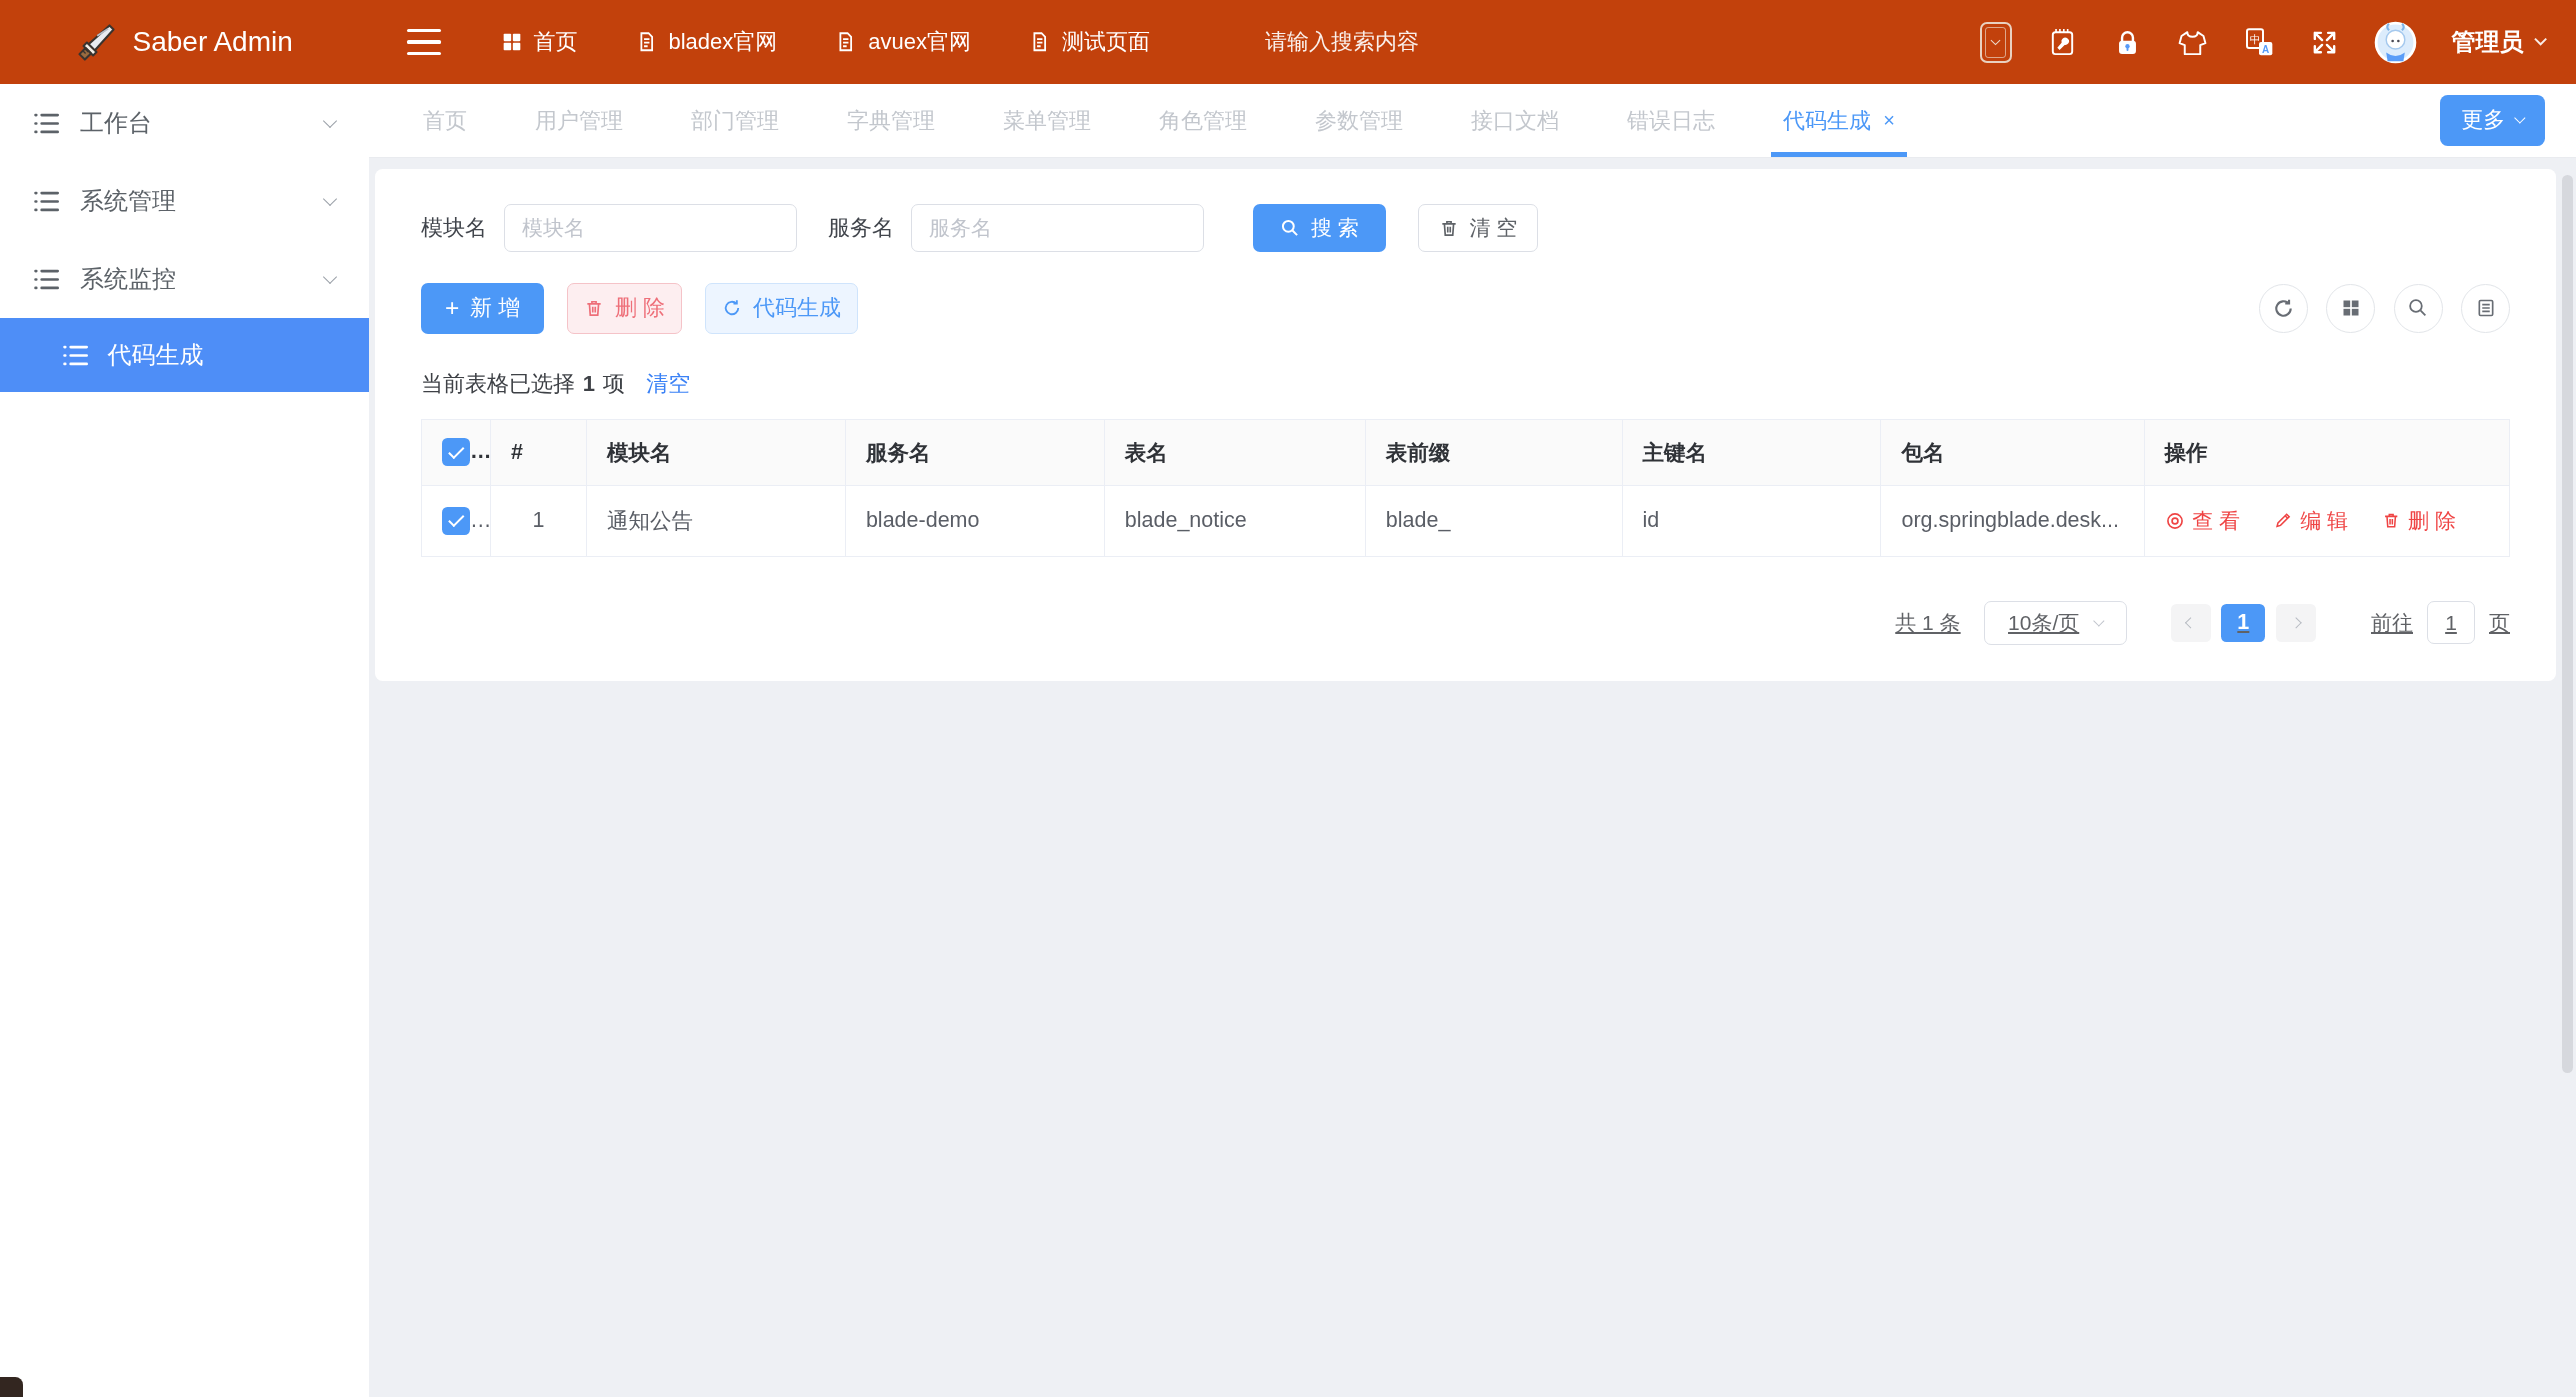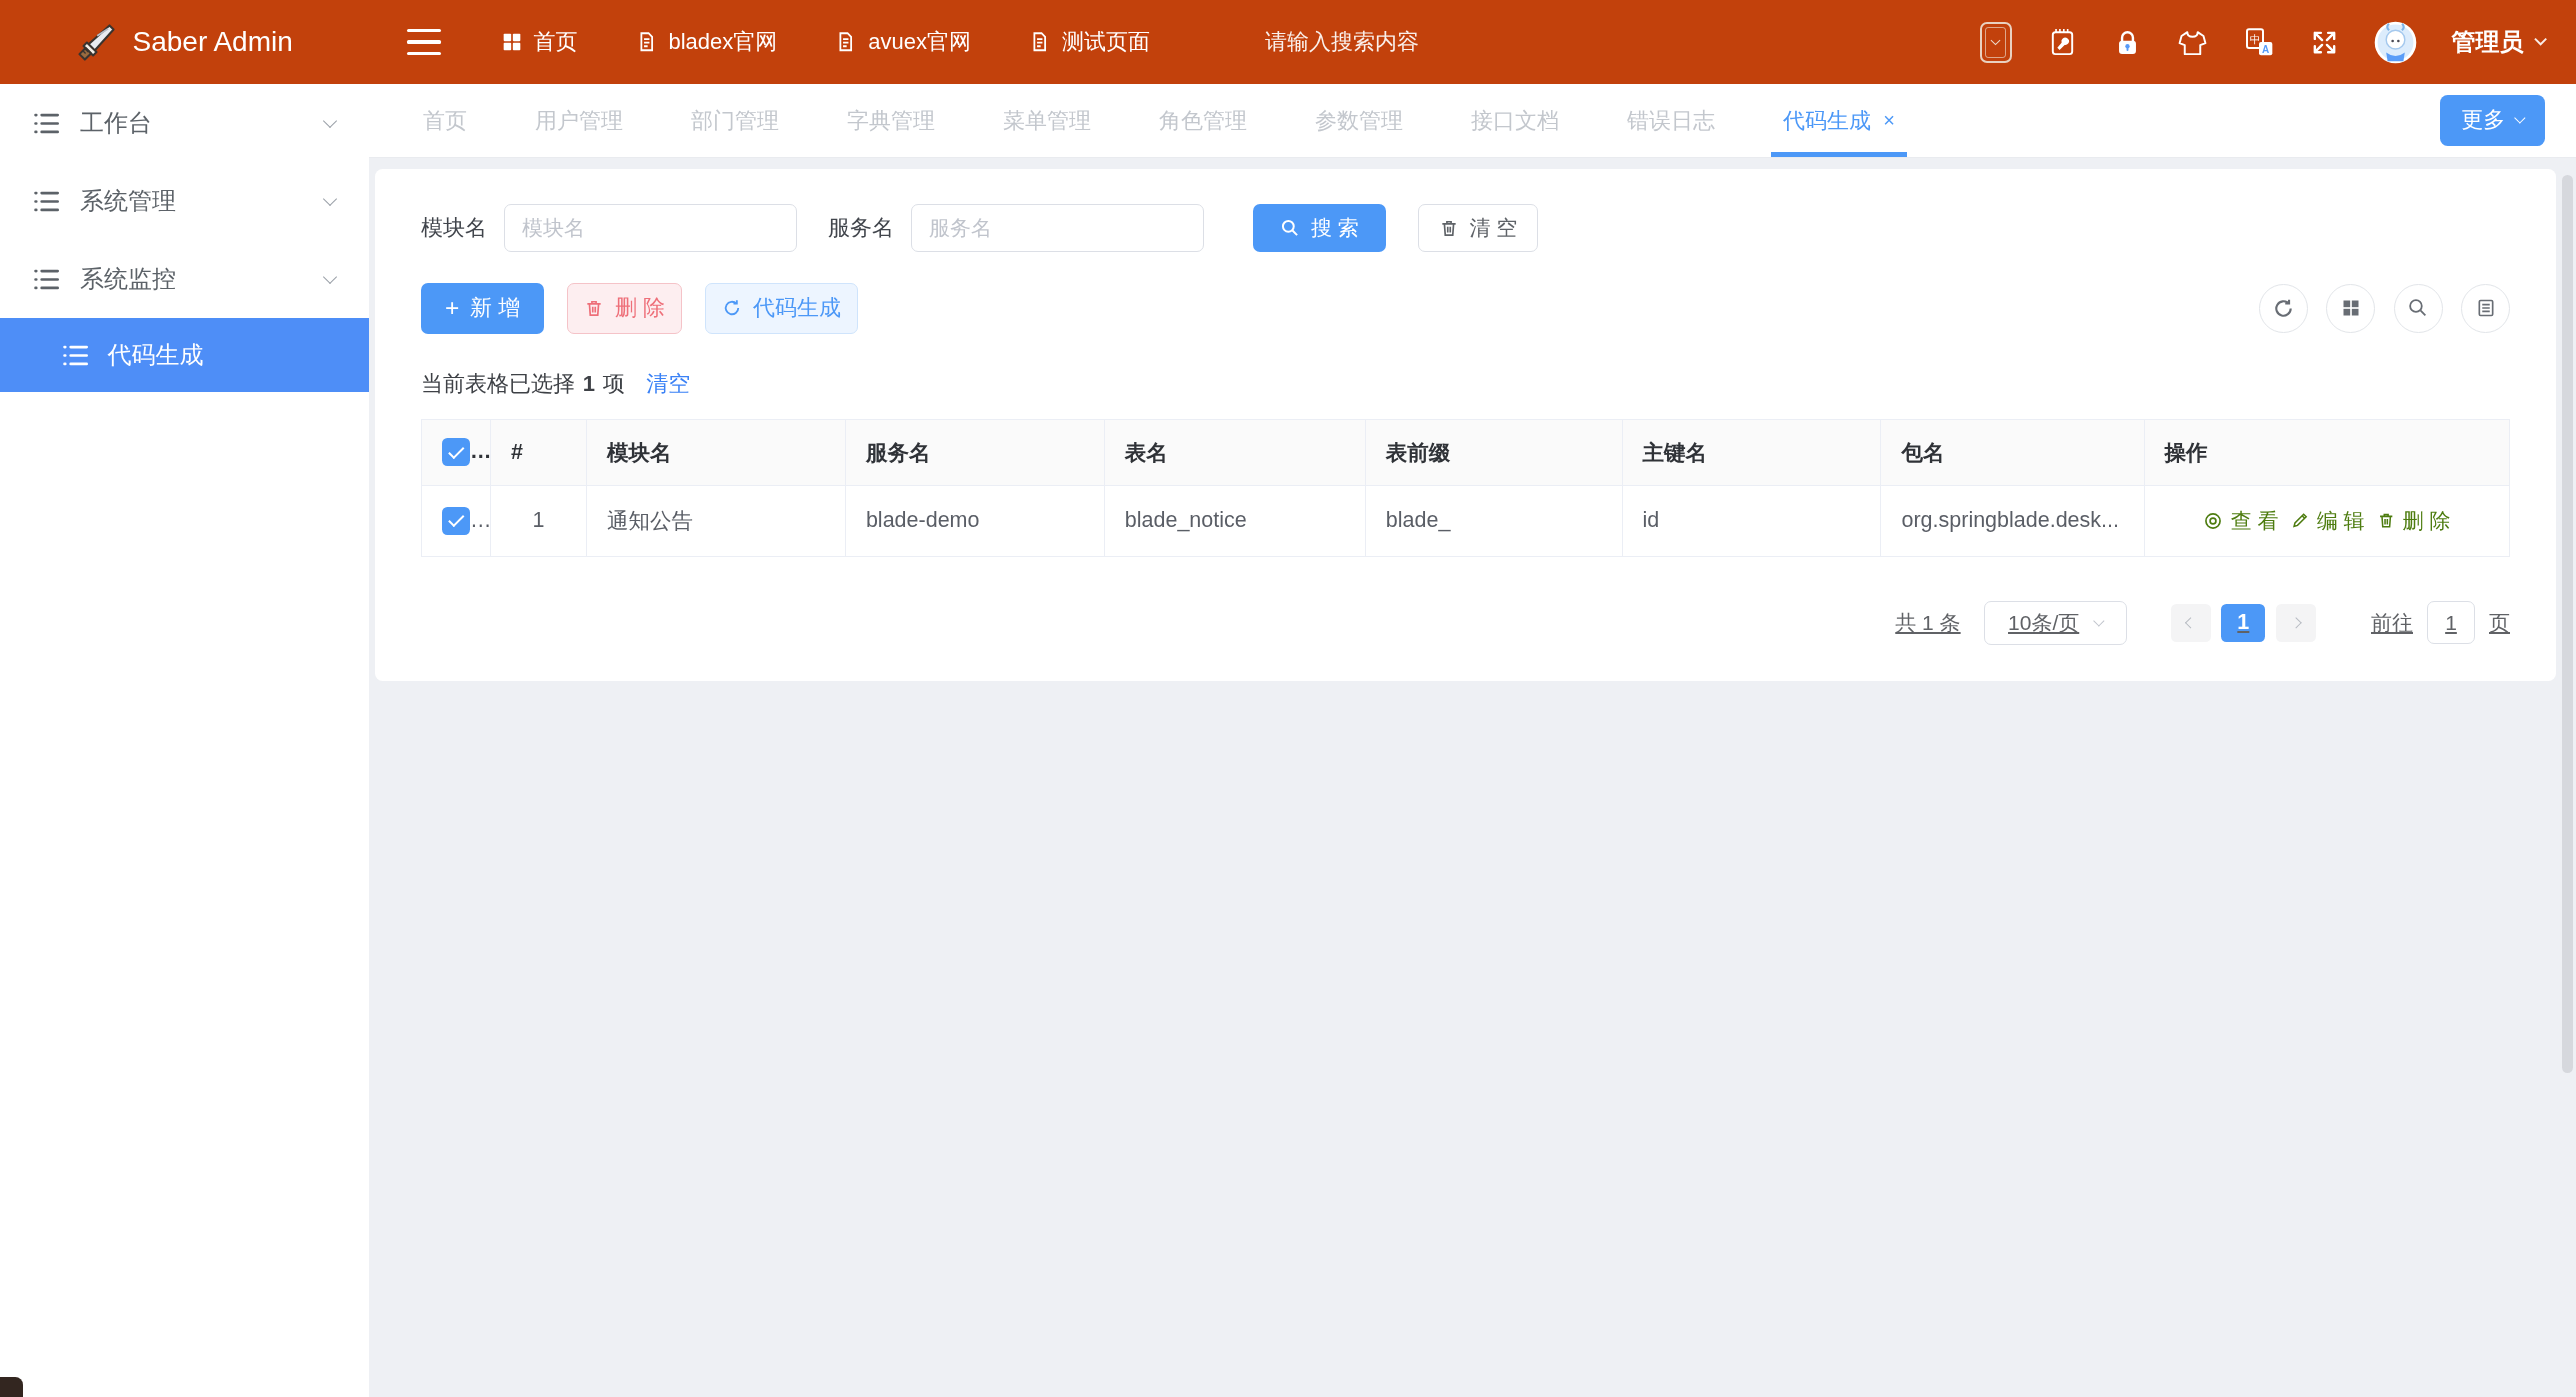--- a/index.html
+++ b/index.html
@@ -77,21 +77,21 @@
   .clear-link { color:#3b82f6; margin-left:21.5px; cursor:pointer; }
 
   
   table.grid { width:100%; margin-top:20px; border-collapse:collapse; table-layout:fixed; }
   table.grid th, table.grid td { border:0.8px solid #ebeef5; font-size:21.5px; padding:0 20px; overflow:hidden; white-space:nowrap; text-overflow:ellipsis; }
   table.grid th { height:66px; background:#fafafa; color:#2f3237; font-weight:700; text-align:left; }
   table.grid td { height:71px; color:#5a5e66; background:#fff; }
   th.c, td.c { text-align:center; padding:0; }
   .checkbox { width:28px; height:28px; background:#4c98f7; border-radius:5.4px; display:inline-flex; align-items:center; justify-content:center; cursor:pointer; vertical-align:middle; }
   .check-mark { width:7.7px; height:14.6px; border-right:2.3px solid #fff; border-bottom:2.3px solid #fff; transform:rotate(45deg) translate(-0.8px,-1.5px); }
-  .row-actions { display:flex; align-items:center; justify-content:center; gap:12px; color:#4d7c0f; font-size:21px; }
+  .row-actions { display:flex; align-items:center; gap:34px; color:#ef4444; font-size:21px; }
   .row-action { display:flex; align-items:center; gap:7.7px; cursor:pointer; }
 
   
   .pager { margin-top:44px; display:flex; align-items:center; justify-content:flex-end; color:#606266; font-size:21px;text-decoration:underline; }
   .page-size { width:143px; height:44px; border:1.5px solid #dcdfe6; border-radius:7px; margin-left:23px; display:flex; align-items:center; justify-content:center; gap:15.3px; cursor:pointer; }
   .page-size .chev { width:7.7px; height:7.7px; color:#c0c4cc; border-width:1.9px; }
   .pg-btn { width:40px; height:38px; background:#f4f4f5; border-radius:5.4px; display:flex; align-items:center; justify-content:center; color:#b7bbc2; cursor:pointer; }
   .pg-btn .chev { width:7.7px; height:7.7px; border-width:1.9px; }
   .pg-prev { margin-left:44px; }
   .pg-cur { width:44px; height:38px; background:#4c98f7; color:#fff; border-radius:5.4px; margin:0 10.7px; display:flex; align-items:center; justify-content:center; font-weight:700; font-size:21.5px; cursor:pointer; }

